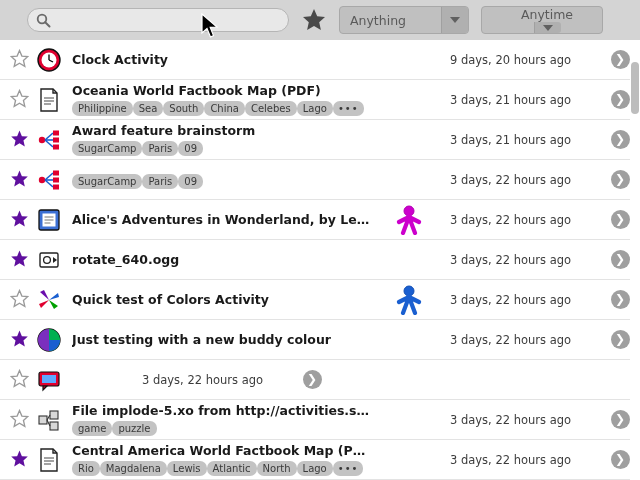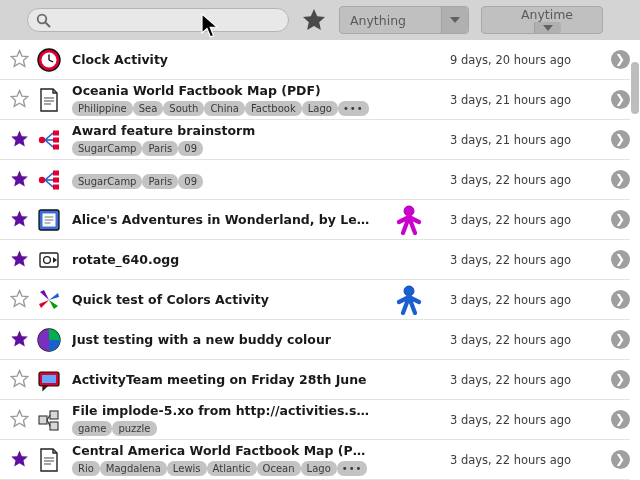--- a/index.html
+++ b/index.html
@@ -301,21 +301,21 @@
         <line x1="8" y1="17" x2="15" y2="17" stroke="#666" stroke-width="1.2"></line>
       </svg>
     </div>
     <div class="title-cell">
       <div class="title">Oceania World Factbook Map (PDF)</div>
       <div class="tags">
         <span class="tag">Philippine</span>
         <span class="tag">Sea</span>
         <span class="tag">South</span>
         <span class="tag">China</span>
-        <span class="tag">Factbook</span>
+        <span class="tag">Celebes</span>
         <span class="tag">Lago</span>
         <span class="tag more">•••</span>
       </div>
     </div>
     <div class="buddy-cell"></div>
     <div class="date-cell">3 days, 21 hours ago</div>
     <div class="chev-cell">
         <span class="chev">❯</span>
       </div>
   </div>
@@ -495,23 +495,20 @@
           <polygon points="12,2 15,9 22.5,9.5 17,14.5 18.7,22 12,18 5.3,22 7,14.5 1.5,9.5 9,9" fill="none" stroke="#9a9a9a" stroke-width="1.7"></polygon>
         </svg>
     </div>
     <div class="icon-cell">
       <svg width="26" height="26" viewBox="0 0 26 26">
         <rect x="3" y="5" width="20" height="14" rx="2" fill="#e0002f" stroke="#111" stroke-width="1.2"></rect>
         <rect x="6" y="8" width="14" height="8" fill="#5ea8ff"></rect>
         <polygon points="7,19 7,23 11,19" fill="#e0002f" stroke="#111" stroke-width="1.2"></polygon>
       </svg>
     </div>
-    <div class="title-cell">
-      <div class="title">ActivityTeam meeting on Friday 28th June</div>
-    </div>
     <div class="buddy-cell"></div>
     <div class="date-cell">3 days, 22 hours ago</div>
     <div class="chev-cell">
         <span class="chev">❯</span>
       </div>
   </div>
 
   <div class="row">
     <div class="star">
       <svg width="19" height="19" viewBox="0 0 24 24">
@@ -556,21 +553,21 @@
         <line x1="8" y1="17" x2="15" y2="17" stroke="#666" stroke-width="1.2"></line>
       </svg>
     </div>
     <div class="title-cell">
       <div class="title">Central America World Factbook Map (PDF)</div>
       <div class="tags">
         <span class="tag">Rio</span>
         <span class="tag">Magdalena</span>
         <span class="tag">Lewis</span>
         <span class="tag">Atlantic</span>
-        <span class="tag">Ocean</span>
+        <span class="tag">North</span>
         <span class="tag">Lago</span>
         <span class="tag more">•••</span>
       </div>
     </div>
     <div class="buddy-cell"></div>
     <div class="date-cell">3 days, 22 hours ago</div>
     <div class="chev-cell">
         <span class="chev">❯</span>
       </div>
   </div>

